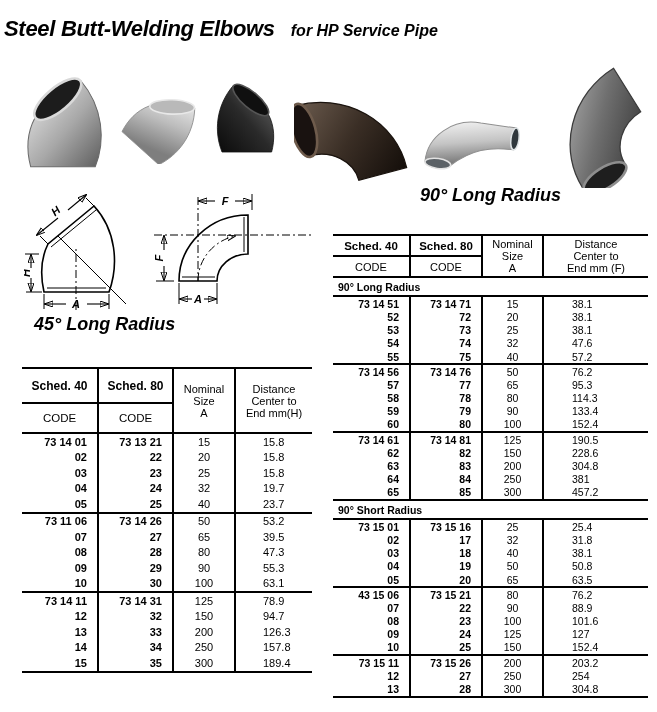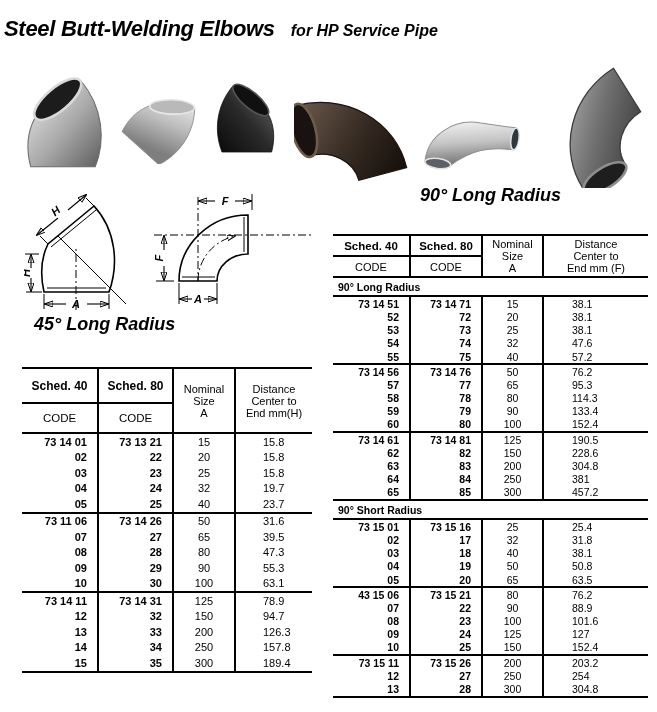--- a/index.html
+++ b/index.html
@@ -270,21 +270,21 @@
       <tr>
         <td class="c0 code vline">05</td>
         <td class="c1 code vline">25</td>
         <td class="c2 size vline">40</td>
         <td class="c3 dist">23.7</td>
       </tr>
       <tr class="group-start">
         <td class="c0 code vline">73 11 06</td>
         <td class="c1 code vline">73 14 26</td>
         <td class="c2 size vline">50</td>
-        <td class="c3 dist">31.6</td>
+        <td class="c3 dist">53.2</td>
       </tr>
       <tr>
         <td class="c0 code vline">07</td>
         <td class="c1 code vline">27</td>
         <td class="c2 size vline">65</td>
         <td class="c3 dist">39.5</td>
       </tr>
       <tr>
         <td class="c0 code vline">08</td>
         <td class="c1 code vline">28</td>

